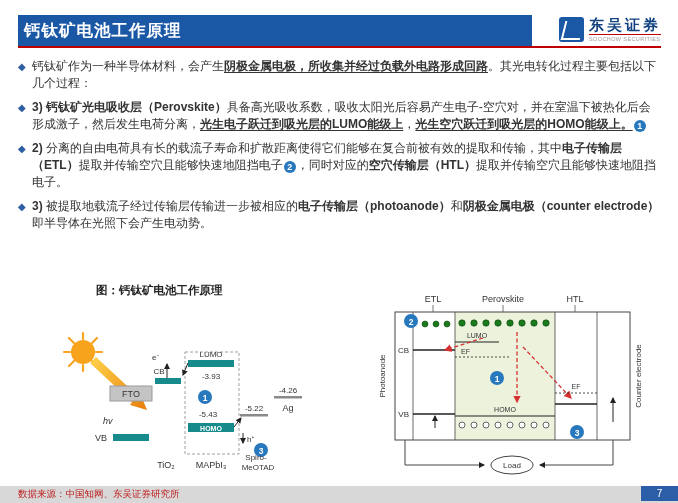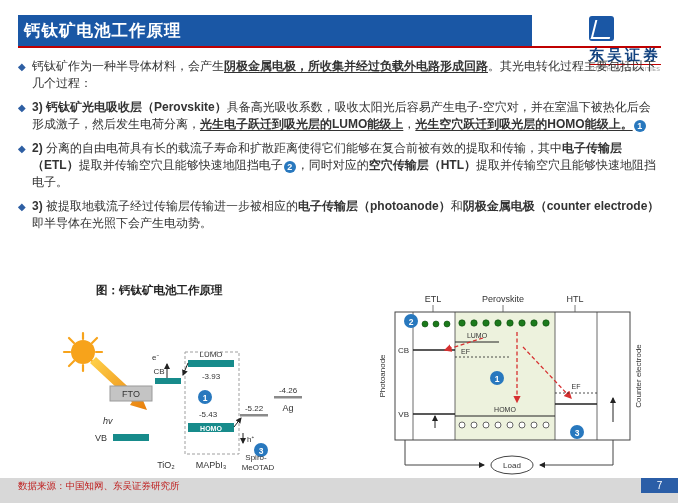--- a/index.html
+++ b/index.html
@@ -4,21 +4,21 @@
 <style>
   * { box-sizing: border-box; margin: 0; padding: 0; }
   body { background:#888; font-family:"Liberation Sans", sans-serif; }
   .page { position:relative; width:678px; height:503px; background:#fff; overflow:hidden; margin:0 auto; }
 
   .header-bar { position:absolute; left:18px; top:15px; width:514px; height:31px;
     background:#1A57A5; color:#fff; display:flex; align-items:center;
     padding-left:6px; font-size:16.5px; font-weight:bold; letter-spacing:1px; }
   .red-rule { position:absolute; left:18px; top:46px; width:643px; height:2px; background:#C00000; }
 
-  .logo { position:absolute; right:17px; top:16px; display:flex; align-items:flex-start; gap:5px;flex-direction:column; }
+  .logo { position:absolute; right:17px; top:16px; display:flex; align-items:center; gap:5px; }
   .logo-icon { width:25px; height:25px; border-radius:3px; background:#1A57A5; position:relative; overflow:hidden; }
   .logo-icon::after { content:""; position:absolute; left:4px; top:4px; width:17px; height:17px;
     border-left:2.5px solid #fff; border-bottom:2.5px solid #fff; transform:skewX(-14deg); }
   .logo-cn { font-size:15px; font-weight:bold; color:#12427F; letter-spacing:3px; line-height:17px;
     border-bottom:1.5px solid #C00000; padding-bottom:1px; }
   .logo-en { font-size:5.5px; color:#9a9a9a; letter-spacing:0.4px; margin-top:1px; }
 
   .body { position:absolute; left:18px; top:58px; width:644px; color:#333;
     font-size:12px; line-height:17px; }
   .bullet { display:flex; margin-bottom:7px; }
@@ -35,21 +35,21 @@
   svg.left-d  { position:absolute; left:55px;  top:22px; }
   svg.right-d { position:absolute; left:365px; top:14px; }
 
   svg text { font-family:"Liberation Sans", sans-serif; fill:#333; }
   .t7 { font-size:7px; } .t8 { font-size:8px; } .t9 { font-size:9px; }
   .mid { text-anchor:middle; } .end { text-anchor:end; }
   .wh { fill:#fff; font-weight:bold; } .it { font-style:italic; }
   .lvl { fill:#178B8B; }
   .badge-n { fill:#fff; font-size:8.5px; font-weight:bold; text-anchor:middle; }
 
-  .footer { position:absolute; left:0; bottom:0; width:678px; height:25px; background:#D8D8D8; }
+  .footer { position:absolute; left:0; bottom:0; width:678px; height:17px; background:#D8D8D8; }
   .footer-src { position:absolute; left:18px; top:0; line-height:15px; font-size:9.5px; color:#BE1A1A; }
   .footer-page { position:absolute; right:0; top:0; width:37px; height:15px; background:#2B5EA7;
     color:#fff; font-size:10px; line-height:15px; text-align:center; }
 </style>
 </head>
 <body>
 
 <div class="page">
 
   <div class="header-bar">

